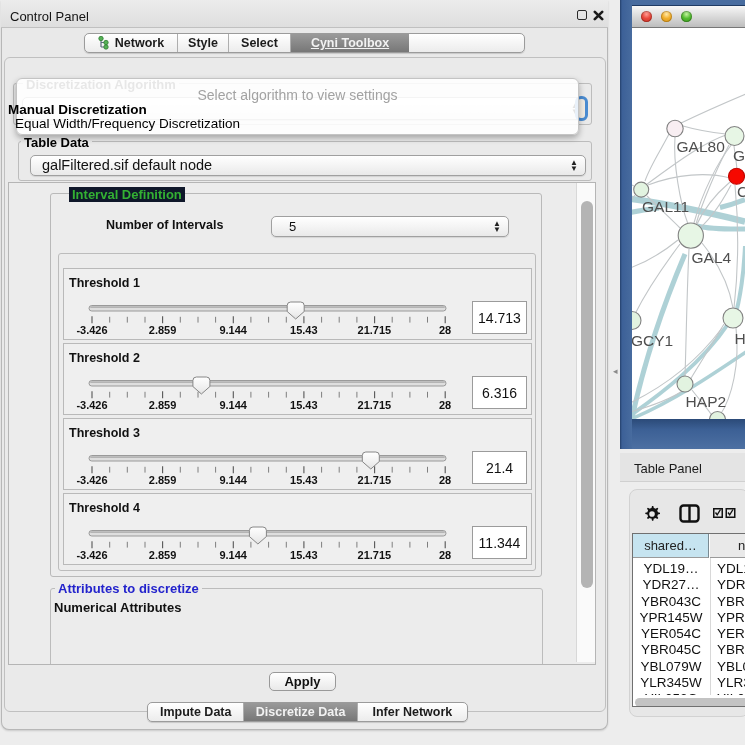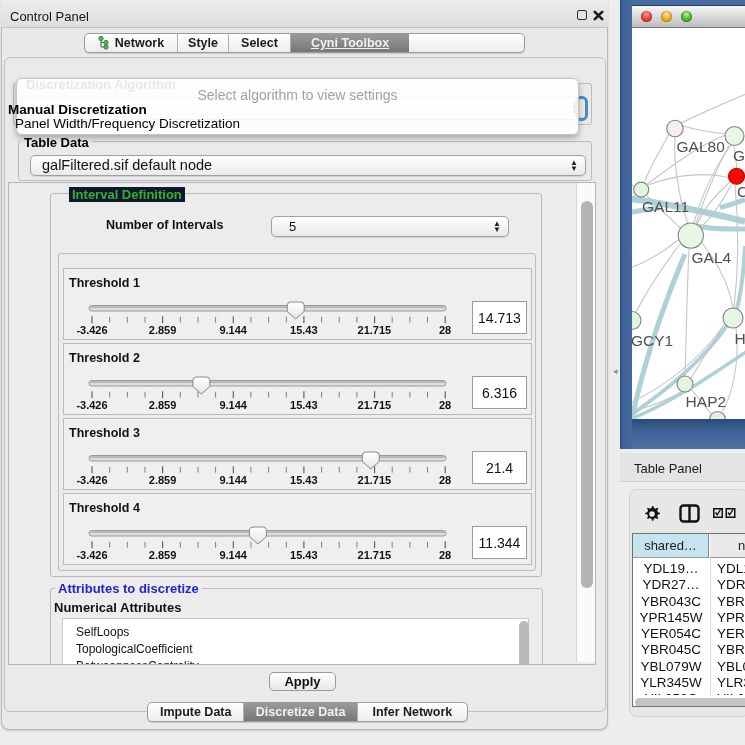--- a/index.html
+++ b/index.html
@@ -53,21 +53,21 @@
   <div class="steppers">
       <span>▲</span>
       <span>▼</span>
     </div>
 </div>
 <div class="abs" style="left:575px; top:96px; width:13px; height:25px; border:3px solid #4a8bd0; border-radius:6px; background:#f0ebe3;"></div>
 
 <div class="abs" style="z-index:30; left:16px; top:78px; width:563px; height:57px; background:rgba(255,255,255,0.88); border:1px solid #c4c4c4; border-radius:6px; box-shadow:0 3px 6px rgba(0,0,0,0.3);"></div>
 <div class="abs" style="z-index:31; left:16px; top:87px; width:563px; text-align:center; font-size:14px; color:#a2a2a2;">Select algorithm to view settings</div>
 <div class="abs" style="z-index:31; left:8px; top:101.5px; font-size:13.5px; font-weight:bold; color:#000;">Manual Discretization</div>
-<div class="abs" style="z-index:31; left:15px; top:116px; font-size:13.5px; color:#000;">Panel Width/Frequency Discretization</div>
+<div class="abs" style="z-index:31; left:15px; top:116px; font-size:13.5px; color:#000;">Equal Width/Frequency Discretization</div>
 
 <div class="grp" style="left:18px; top:141px; width:574px; height:40px;"></div>
 <div class="grpt" style="left:21px; top:135px; color:#000; background:#eaeaea;">Table Data</div>
 <div class="combo" style="left:30px; top:155px; width:556px; height:21px;">
   <div class="txt" style="top:1px; font-size:14.5px;">galFiltered.sif default node</div>
   <div class="steppers">
       <span>▲</span>
       <span>▼</span>
     </div>
 </div>
@@ -251,26 +251,20 @@
           <text x="381" y="39.5" text-anchor="middle">28</text>
         </g>
         <path d="M185.4,11.5 Q185.4,8 188.9,8 L198.9,8 Q202.4,8 202.4,11.5 L202.4,17.5 L193.9,25 L185.4,17.5 Z" fill="url(#tg)" stroke="#868686" stroke-width="1"></path>
       </svg>
     <div class="vbox">11.344</div>
   </div>
 
   <div class="grp" style="left:41px; top:405px; width:493px; height:90px;"></div>
   <div class="grpt" style="left:46px; top:398px; color:#2323cc; background:#ececec;">Attributes to discretize</div>
   <div class="abs" style="left:45px; top:417px; font-size:13px; font-weight:bold; color:#111;">Numerical Attributes</div>
-  <div class="abs" style="left:53px; top:435px; width:467px; height:60px; background:#ffffff; border:1px solid #c9c9c9;">
-    <div class="abs" style="left:13px; top:6px; font-size:12px; color:#111;">SelfLoops</div>
-    <div class="abs" style="left:13px; top:23px; font-size:12px; color:#111;">TopologicalCoefficient</div>
-    <div class="abs" style="left:13px; top:40px; font-size:12px; color:#111;">BetweennessCentrality</div>
-    <div class="abs" style="left:456px; top:2px; width:10px; height:56px; background:#b9b9b9; border-radius:5px;"></div>
-  </div>
 </div>
 
 <div class="abs" style="left:576px; top:183px; width:19px; height:479px; background:#fafafa; border-left:1px solid #d8d8d8;"></div>
 <div class="abs" style="left:581px; top:201px; width:12px; height:387px; background:#b4b4b4; border-radius:6px;"></div>
 
 <div class="abs" style="left:269px; top:672px; width:67px; height:19px; background:linear-gradient(#ffffff,#e9e9e9); border:1px solid #999; border-radius:5px; font-size:13px; font-weight:600; color:#111; text-align:center; line-height:17px;">Apply</div>
 
 <div class="tabrow" style="left:147px; top:702px; width:321px;">
   <div class="tab" style="width:97px;">Impute Data</div>
   <div class="tab tabsel" style="width:114px;">Discretize Data</div>

